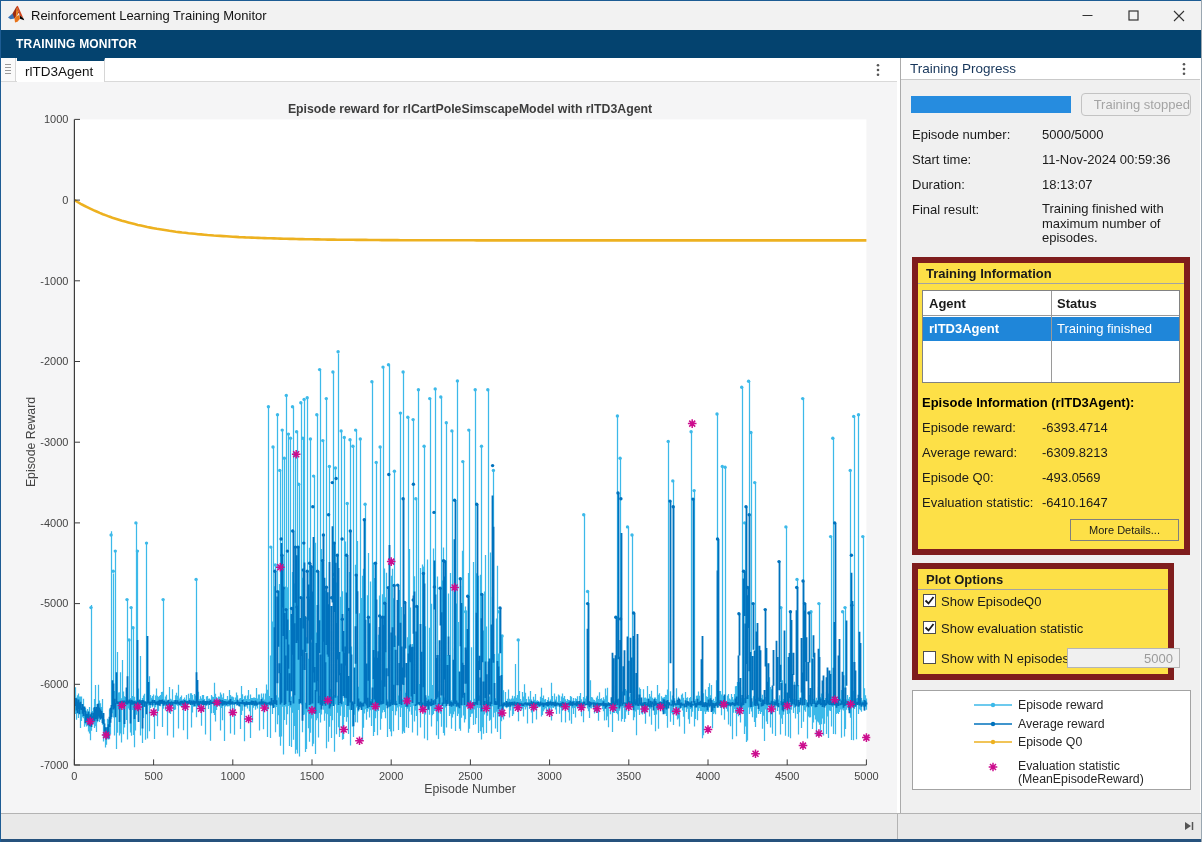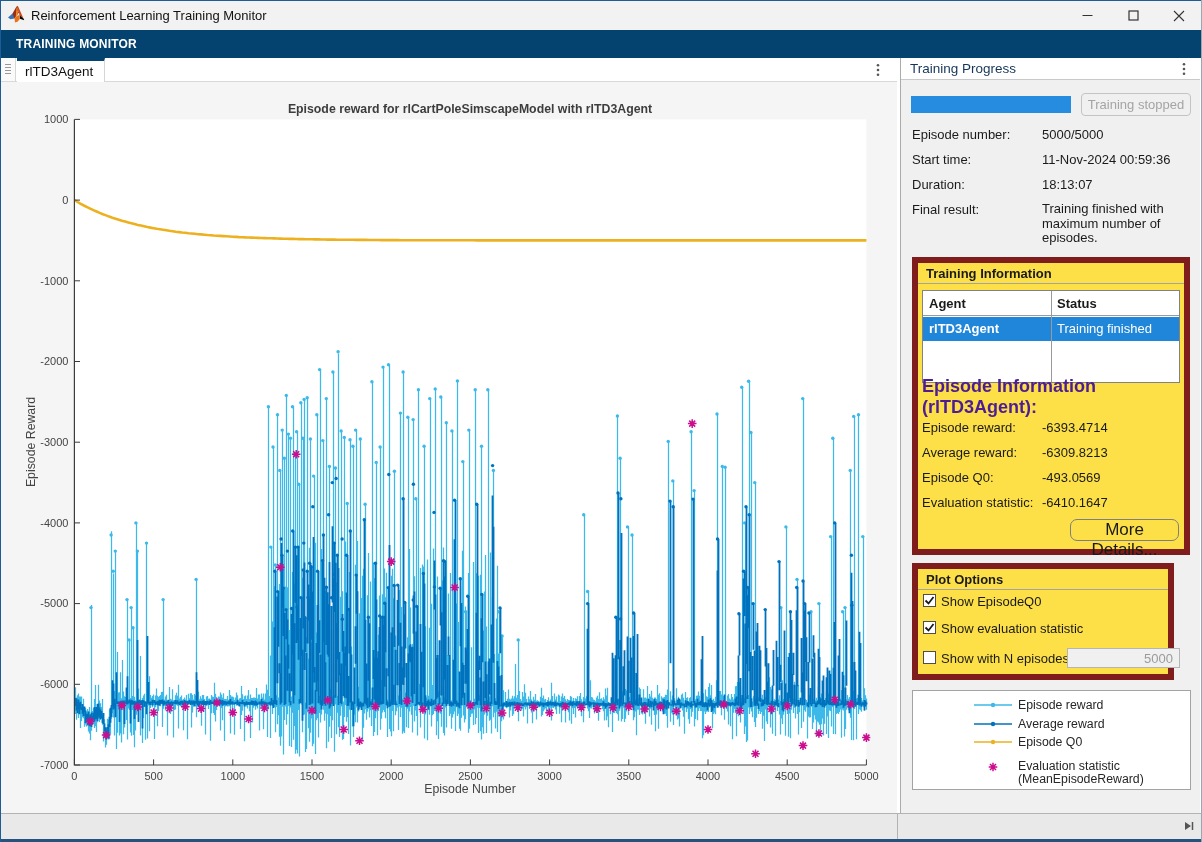--- a/index.html
+++ b/index.html
@@ -13,28 +13,28 @@
 .handle{left:0;top:58px;width:16px;height:24px;background:#fafafa;border-right:1px solid #d6d6d6;border-bottom:1px solid #d9d9d9}
 .tab{left:17px;top:58px;width:88px;height:24px;background:#fff;border-right:1px solid #d6d6d6;border-top:3.5px solid #04436f}
 .tab span{position:absolute;left:8px;top:3px;font-size:13.5px;color:#111}
 .fig{left:0;top:82px;width:897px;height:731px}
 .vdiv{left:900px;top:58px;width:1px;height:755px;background:#ababab}
 .rpanel{left:901px;top:58px;width:299px;height:755px;background:#f0f0f0}
 .rhead{left:901px;top:58px;width:299px;height:22px;background:#fff;border-bottom:1px solid #c9c9c9}
 .rhead span{position:absolute;left:9px;top:3px;font-size:13.5px;color:#16355a}
 .t13{font-size:13px;color:#1a1a1a}
 .pbar{left:911px;top:96px;width:160px;height:17px;background:#268cdf}
-.btn-stop{left:1081px;top:93px;width:110px;height:23px;border:1px solid #c3c3c3;border-radius:4px;color:#a4a4a4;font-size:13px;text-align:center;line-height:21px}
+.btn-stop{left:1081px;top:93px;width:110px;height:23px;border:1px solid #c3c3c3;border-radius:4px;color:#a4a4a4;font-size:13px;text-align:right;line-height:21px}
 .grp{border:6px solid #7f1d1d;background:#fde047}
 .grp .gt{position:absolute;left:0;top:0;right:0;height:21px;border-bottom:1px solid #a3a3a3;font-size:13px;font-weight:bold;color:#1a1a1a;padding:3px 0 0 8px}
 .tbl{left:922px;top:290px;width:258px;height:93px;background:#fff;border:1px solid #828282}
 .tbl .hd{position:absolute;left:0;top:0;width:100%;height:25px;border-bottom:1px solid #9a9a9a}
 .tbl .sel{position:absolute;left:0;top:26px;width:100%;height:24px;background:#1f86d9}
 .tbl .cdiv{position:absolute;left:128px;top:0;width:1px;height:100%;background:#9a9a9a}
-.btn{border:1px solid #7f7f7f;border-radius:7px;font-size:17px;color:#1a1a1a;text-align:center}
+.btn{border:1px solid #7f7f7f;border-radius:0;font-size:11px;color:#1a1a1a;text-align:center}
 .cb{width:13px;height:13px;border:1px solid #4d4d4d;background:#fff}
 .legend{left:912px;top:690px;width:279px;height:100px;background:#fff;border:1px solid #a3a3a3}
 .inp{left:1067px;top:648px;width:113px;height:20px;border:1px solid #b5b5b5;background:#f0f0f0;color:#9b9b9b;font-size:13px;text-align:right;padding:2px 6px 0 0}
 .bbar{left:0;top:813px;width:1202px;height:26px;background:#e9e9e9;border-top:1px solid #b3b3b3}
 .bbot{left:0;top:839px;width:1202px;height:3px;background:#26527d}
 .rborder{right:0;top:0;width:1px;height:842px;background:#9aa7b1}
 .lborder{left:0;top:0;width:1px;height:842px;background:#1d5c94}
 </style></head><body>
 <div class="abs titlebar"></div>
 <svg class="abs" style="left:7px;top:5px" width="19" height="20" viewBox="0 0 19 20">
@@ -412,21 +412,21 @@
   </div>
 <div class="abs tbl">
 <div class="hd"></div>
     <div class="sel"></div>
     <div class="cdiv"></div>
 <div class="abs" style="left:6px;top:5px;font-size:13px;font-weight:bold;color:#1a1a1a">Agent</div>
 <div class="abs" style="left:134px;top:5px;font-size:13px;font-weight:bold;color:#1a1a1a">Status</div>
 <div class="abs" style="left:6px;top:30px;font-size:13px;font-weight:bold;color:#fff">rlTD3Agent</div>
 <div class="abs" style="left:134px;top:30px;font-size:13px;font-weight:normal;color:#fff">Training finished</div>
 </div>
-<div class="abs" style="left:922px;top:376px;font-size:18px;font-weight:bold;color:#4c1d95">Episode Information (rlTD3Agent):</div>
+<div class="abs" style="left:922px;top:395px;font-size:13px;font-weight:bold;color:#000000">Episode Information (rlTD3Agent):</div>
 <div class="abs t13" style="left:922px;top:420px">Episode reward:</div>
 <div class="abs t13" style="left:1042px;top:420px">-6393.4714</div>
 <div class="abs t13" style="left:922px;top:445px">Average reward:</div>
 <div class="abs t13" style="left:1042px;top:445px">-6309.8213</div>
 <div class="abs t13" style="left:922px;top:470px">Episode Q0:</div>
 <div class="abs t13" style="left:1042px;top:470px">-493.0569</div>
 <div class="abs t13" style="left:922px;top:495px">Evaluation statistic:</div>
 <div class="abs t13" style="left:1042px;top:495px">-6410.1647</div>
 <div class="abs btn" style="left:1070px;top:519px;width:109px;height:22px;line-height:20px">More Details...</div>
 <div class="abs grp" style="left:912px;top:563px;width:262px;height:117px">

